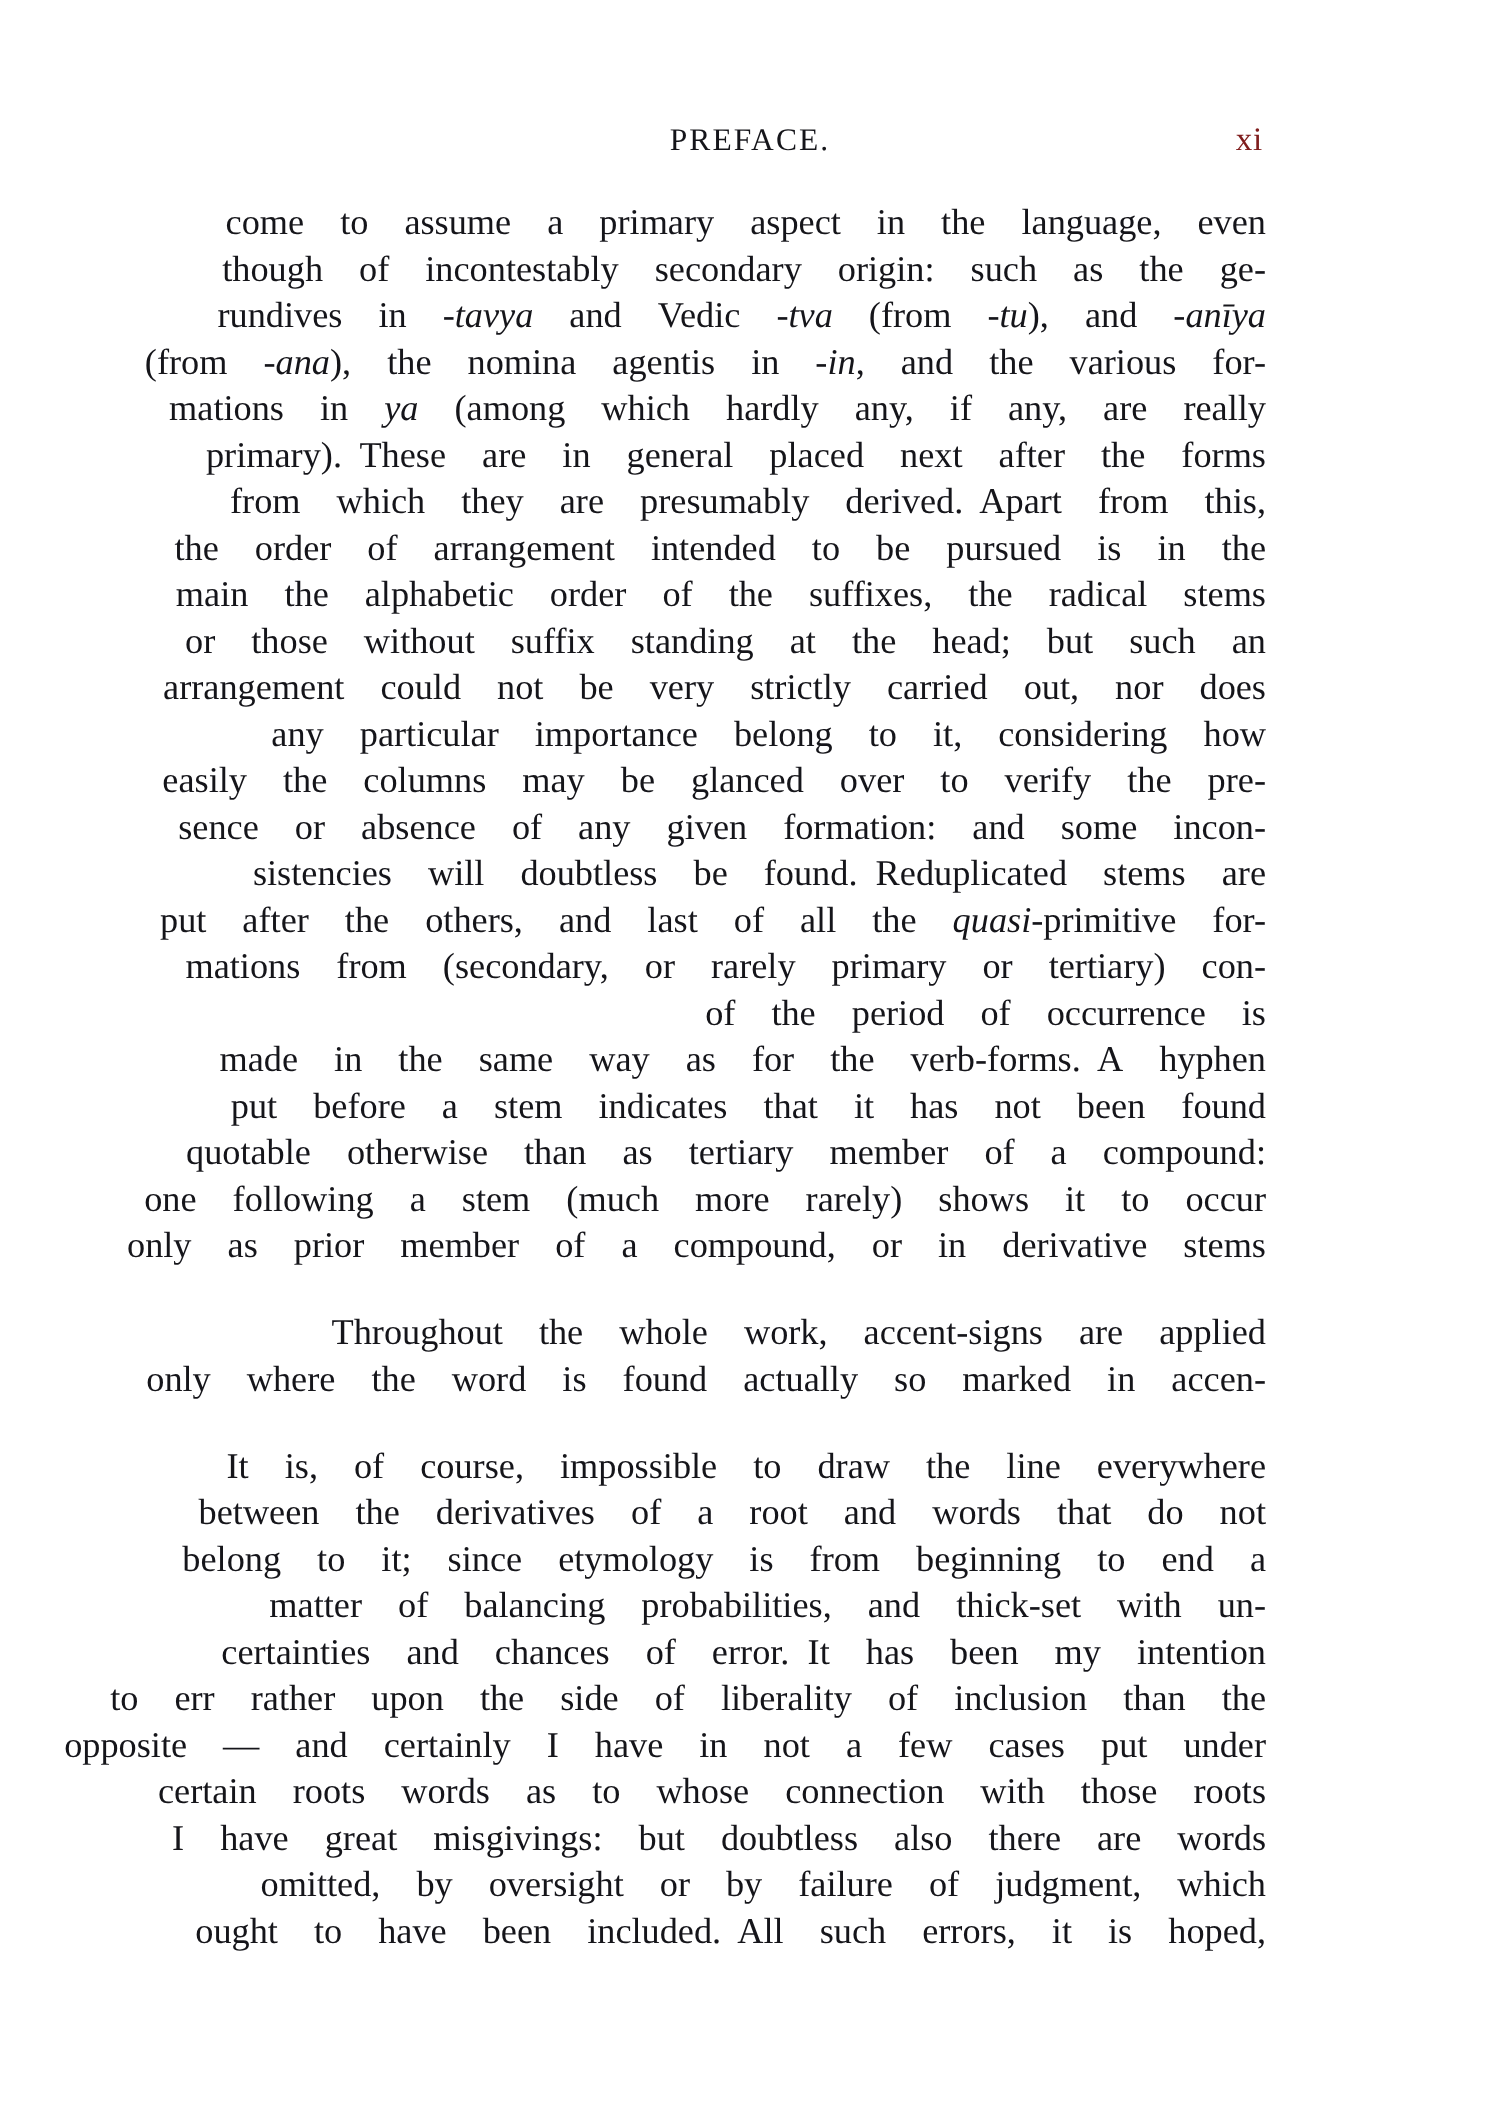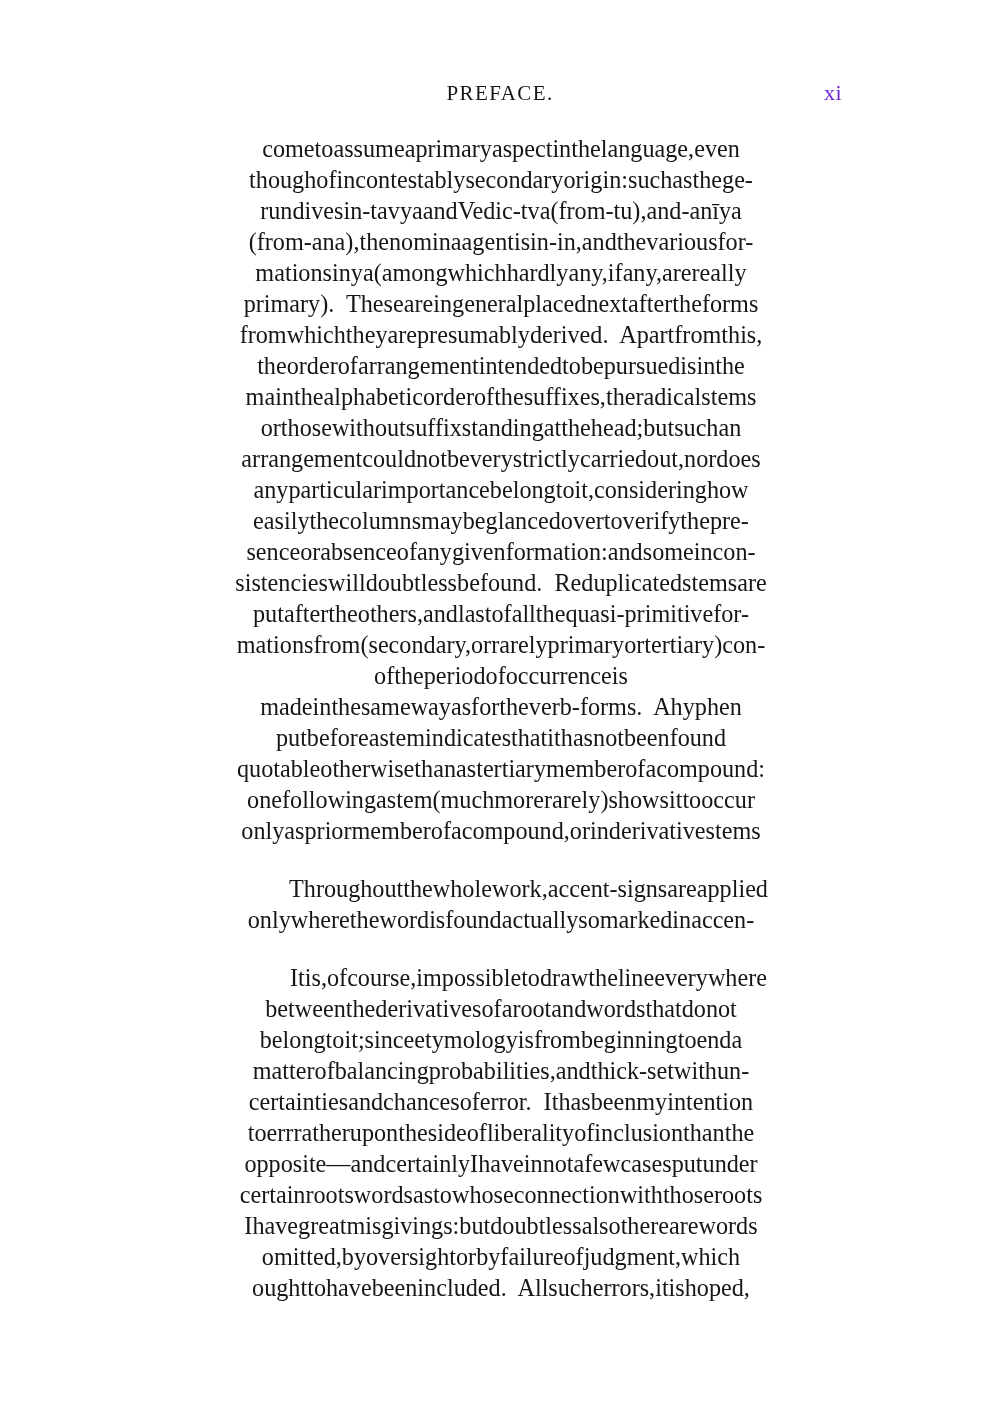--- a/index.html
+++ b/index.html
@@ -44,21 +44,21 @@
     color: #15151a;
     line-height: 28px;
   }
   .running-head-folio {
     position: absolute;
     right: 0px;
     top: 0px;
     font-size: 22px;
     line-height: 28px;
     letter-spacing: 0.5px;
-    color: #6d28d9;
+    color: #7f1d1d;
   }
 
   
   .textblock {
     position: absolute;
     left: 158px;
     top: 133px;
     width: 686px;
   }
 
@@ -69,40 +69,42 @@
     height: 31px;
     line-height: 31px;
     font-size: 24.2px;
     color: #15151a;
     white-space: nowrap;
     letter-spacing: 0px;
   }
   
   .pline.just {
     display: flex;
-    justify-content: center;
+    justify-content: flex-end;
     white-space: pre;
+    gap: 24px;
   }
   .pline.just > .w {
     display: inline-block;
     white-space: pre;
   }
   
   .pline.last {
     display: block;
     white-space: pre;
   }
   
   .pline.indent {
     padding-left: 55px;
     width: 631px;
     margin-top: 27px;
   }
 
   .it {
+    font-style: italic;
   }
 </style>
 </head>
 <body>
 
 <div class="page">
 
   <div class="running-head">
     <div class="running-head-title">PREFACE.</div>
     <div class="running-head-folio">xi</div>

